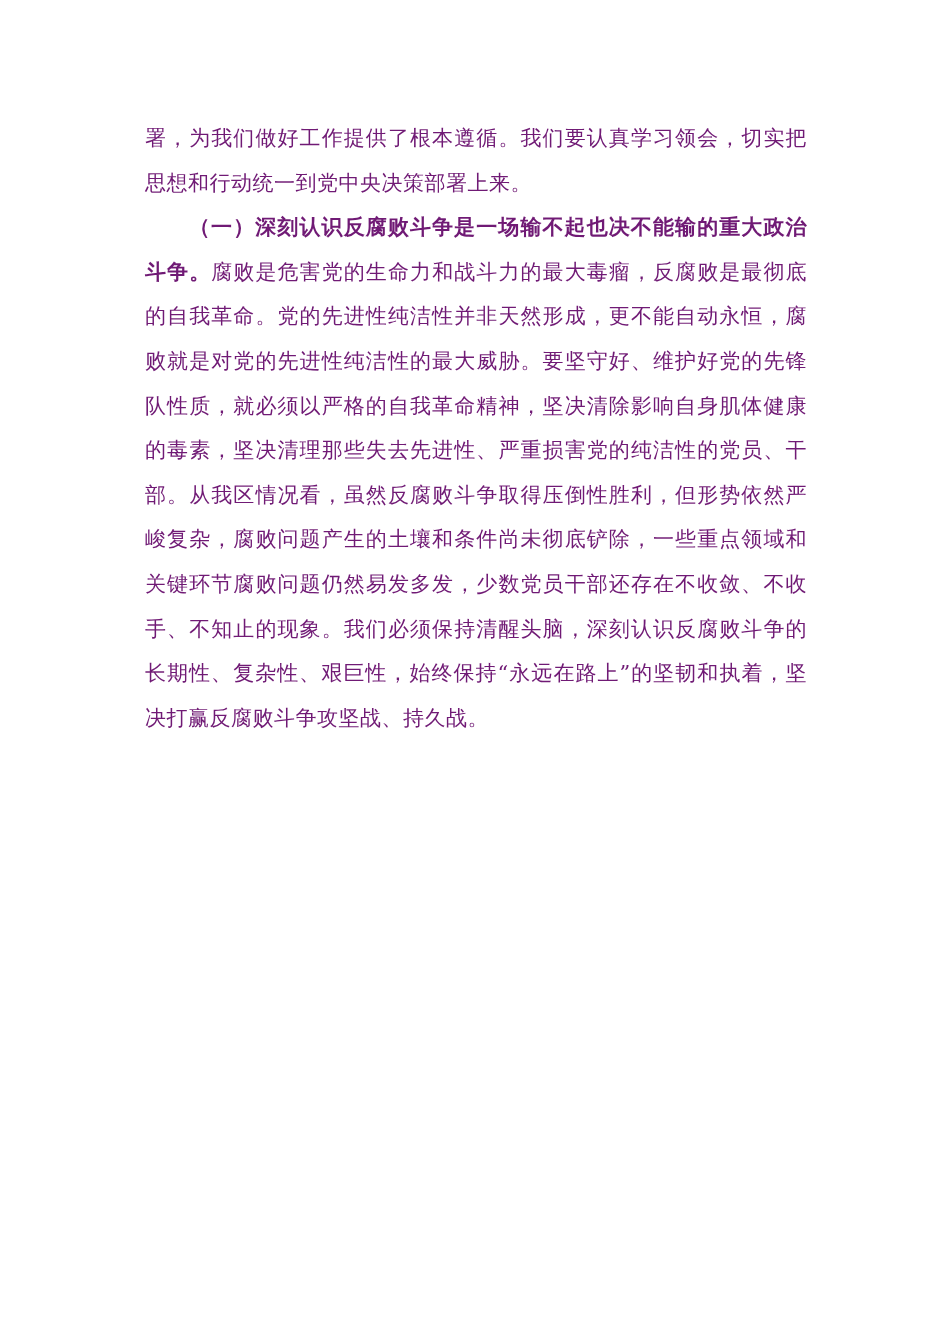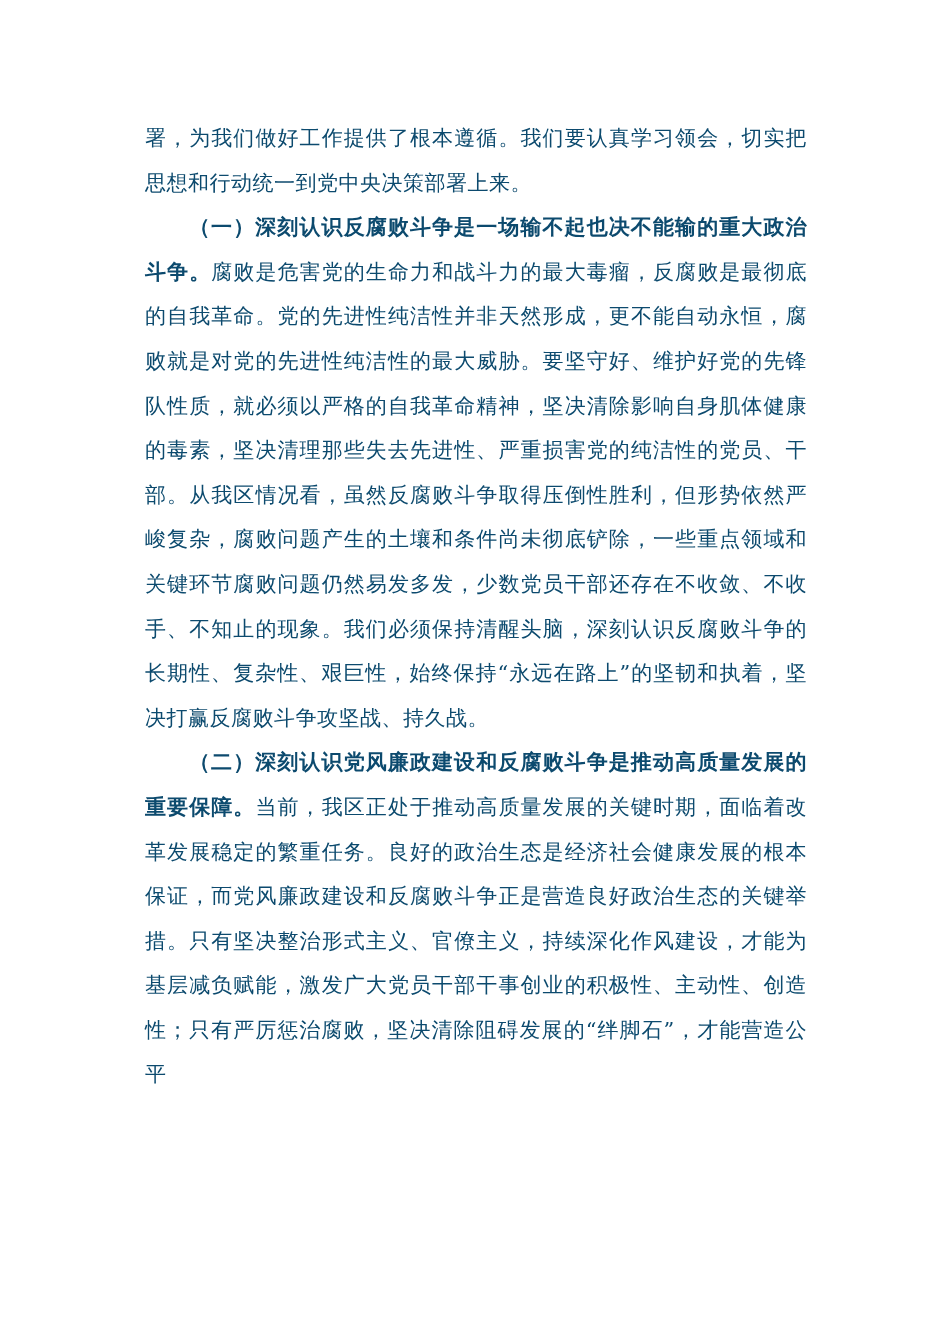--- a/index.html
+++ b/index.html
@@ -5,35 +5,32 @@
   html, body { margin: 0; padding: 0; background: #ffffff; }
   body { width: 950px; height: 1344px; overflow: hidden; position: relative; }
   .page {
     position: absolute;
     left: 145px;
     top: 116px;
     width: 662px;
     font-family: "DejaVu Serif", "Liberation Serif", serif;
     font-size: 21px;
     line-height: 44.6px;
-    color: #0c4a6e;
+    color: #701a75;
     text-align: justify;
     text-justify: inter-character;
     letter-spacing: 0.5px;
   }
   .para { margin: 0; }
   .indent { text-indent: 44px; }
   .heading { font-weight: bold; font-family: "DejaVu Sans", "Liberation Sans", sans-serif; }
 </style>
 </head>
 <body>
 
 <div class="page">
   <p class="para">
     <span>署，为我们做好工作提供了根本遵循。我们要认真学习领会，切实把思想和行动统一到党中央决策部署上来。</span>
   </p>
   <p class="para indent">
     <span class="heading">（一）深刻认识反腐败斗争是一场输不起也决不能输的重大政治斗争。</span><span>腐败是危害党的生命力和战斗力的最大毒瘤，反腐败是最彻底的自我革命。党的先进性纯洁性并非天然形成，更不能自动永恒，腐败就是对党的先进性纯洁性的最大威胁。要坚守好、维护好党的先锋队性质，就必须以严格的自我革命精神，坚决清除影响自身肌体健康的毒素，坚决清理那些失去先进性、严重损害党的纯洁性的党员、干部。从我区情况看，虽然反腐败斗争取得压倒性胜利，但形势依然严峻复杂，腐败问题产生的土壤和条件尚未彻底铲除，一些重点领域和关键环节腐败问题仍然易发多发，少数党员干部还存在不收敛、不收手、不知止的现象。我们必须保持清醒头脑，深刻认识反腐败斗争的长期性、复杂性、艰巨性，始终保持“永远在路上”的坚韧和执着，坚决打赢反腐败斗争攻坚战、持久战。</span>
   </p>
-  <p class="para indent">
-    <span class="heading">（二）深刻认识党风廉政建设和反腐败斗争是推动高质量发展的重要保障。</span><span>当前，我区正处于推动高质量发展的关键时期，面临着改革发展稳定的繁重任务。良好的政治生态是经济社会健康发展的根本保证，而党风廉政建设和反腐败斗争正是营造良好政治生态的关键举措。只有坚决整治形式主义、官僚主义，持续深化作风建设，才能为基层减负赋能，激发广大党员干部干事创业的积极性、主动性、创造性；只有严厉惩治腐败，坚决清除阻碍发展的“绊脚石”，才能营造公平</span>
-  </p>
 </div>
 
 </body></html>

